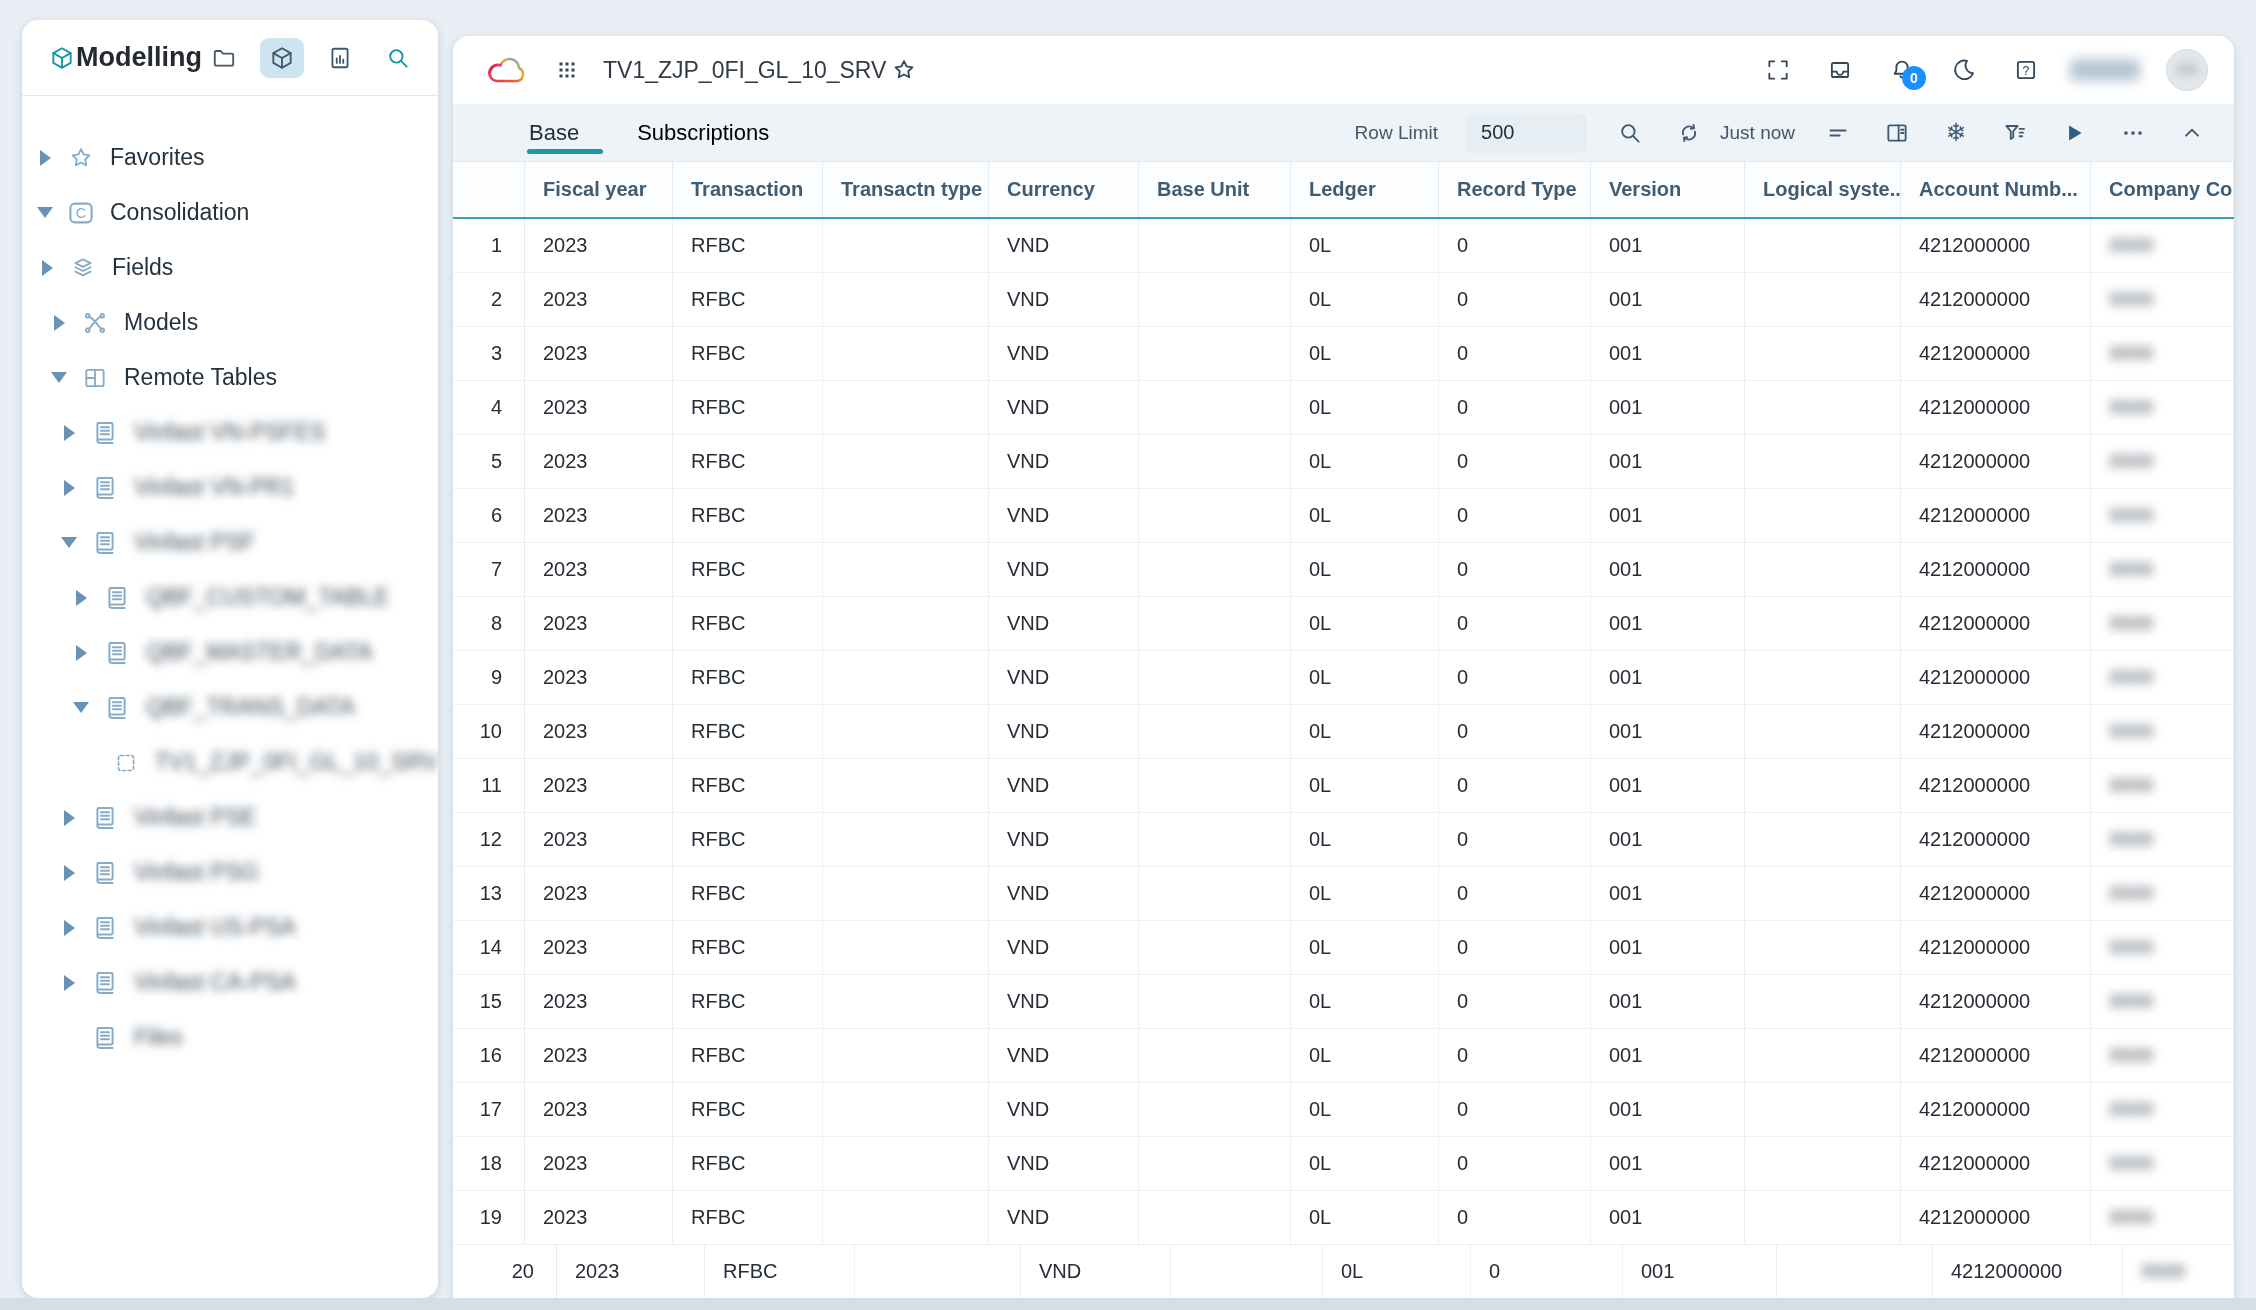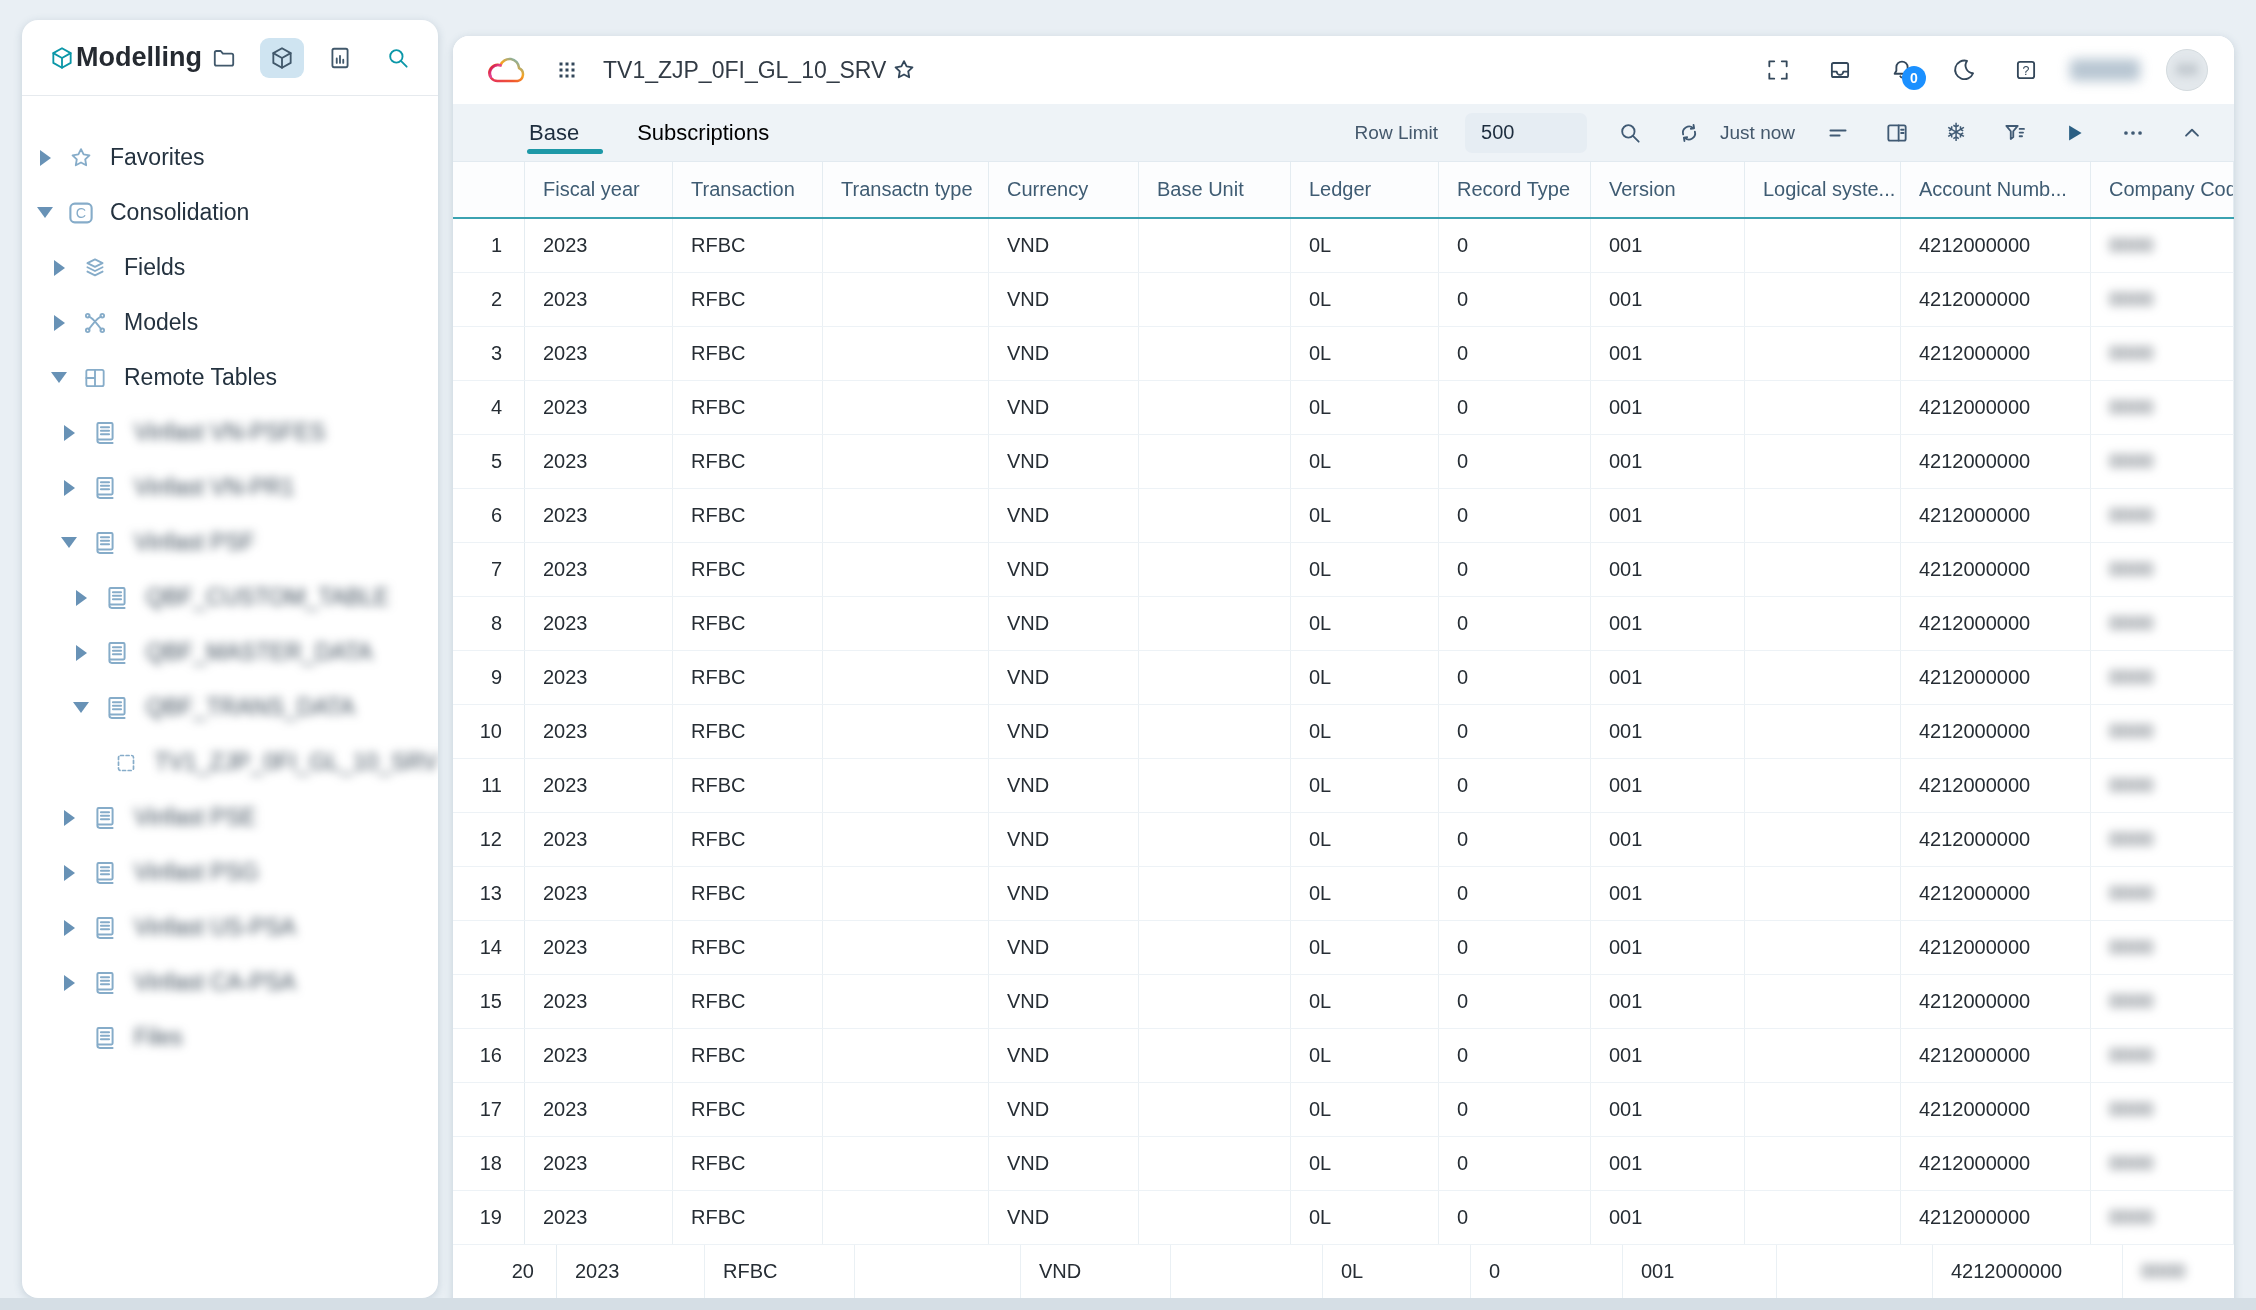--- a/index.html
+++ b/index.html
@@ -45,21 +45,21 @@
   .tab.active::after{content:'';position:absolute;left:-2px;width:76px;bottom:7px;height:5px;border-radius:3px;background:#1d98a7;}
   .dtoolbar{margin-left:auto;display:flex;align-items:center;gap:27px;padding-right:26px;}
   .dt-label{font-size:19px;color:#44586c;white-space:nowrap;}
   .rowlimit-input{width:122px;height:40px;background:#e6edf3;border:none;border-radius:7px;font-size:20px;color:#1d2d3e;padding:0 16px;outline:none;}
   .dt-icon{color:#405a74;display:flex;align-items:center;justify-content:center;width:32px;height:32px;cursor:pointer;}
   .glyph{font-family:"DejaVu Sans",sans-serif;font-size:25px;line-height:1;}
   
   .tablewrap{flex:1;background:#fff;overflow:hidden;}
   .thead,.tr{display:grid;}
   .thead{height:57px;background:#fcfdfe;border-bottom:2px solid #3ba2b1;}
-  .th{display:flex;align-items:center;padding:0 10px 0 18px;font-size:20px;font-weight:400;color:#3f5c73;border-right:1px solid #e4ecf1;white-space:nowrap;overflow:hidden;}
+  .th{display:flex;align-items:center;padding:0 10px 0 18px;font-size:20px;font-weight:700;color:#3f5c73;border-right:1px solid #e4ecf1;white-space:nowrap;overflow:hidden;}
   .tr{height:54px;border-bottom:1px solid #edf2f6;}
   .td{display:flex;align-items:center;padding:0 10px 0 18px;font-size:20px;color:#262d34;border-right:1px solid #eaf0f4;white-space:nowrap;overflow:hidden;}
   .td.rownum,.th.rownum{justify-content:flex-end;padding-right:22px;border-right:1px solid #e4ecf1;}
   .blurcell{filter:blur(5px);color:#4a545e;user-select:none;}
 </style>
 </head>
 <body>
 
 <div class="screen">
 
@@ -115,21 +115,21 @@
             <span class="tri down"></span>
           </span>
           <span class="tree-icn icn">
             <svg viewBox="0 0 24 24" width="30" height="30" fill="none" stroke="currentColor" stroke-width="1.7" stroke-linecap="round" stroke-linejoin="round">
               <rect x="3.5" y="4.5" width="17" height="15" rx="3.5"></rect>
               <text x="12" y="16" text-anchor="middle" font-size="11.5" fill="currentColor" stroke="none" font-family="Liberation Sans">C</text>
             </svg>
           </span>
           <span class="tree-label">Consolidation</span>
         </div>
-        <div class="tree-row" style="padding-left: 24px;">
+        <div class="tree-row" style="padding-left: 12px;">
           <span class="arrowbox">
             <span class="tri right"></span>
           </span>
           <span class="tree-icn icn">
             <svg viewBox="0 0 24 24" width="26" height="26" fill="none" stroke="currentColor" stroke-width="1.7" stroke-linecap="round" stroke-linejoin="round">
               <path d="M12 4l7 3.5L12 11 5 7.5 12 4z"></path>
               <path d="M5 11.3l7 3.5 7-3.5"></path>
               <path d="M5 15.3l7 3.5 7-3.5"></path>
             </svg>
           </span>

